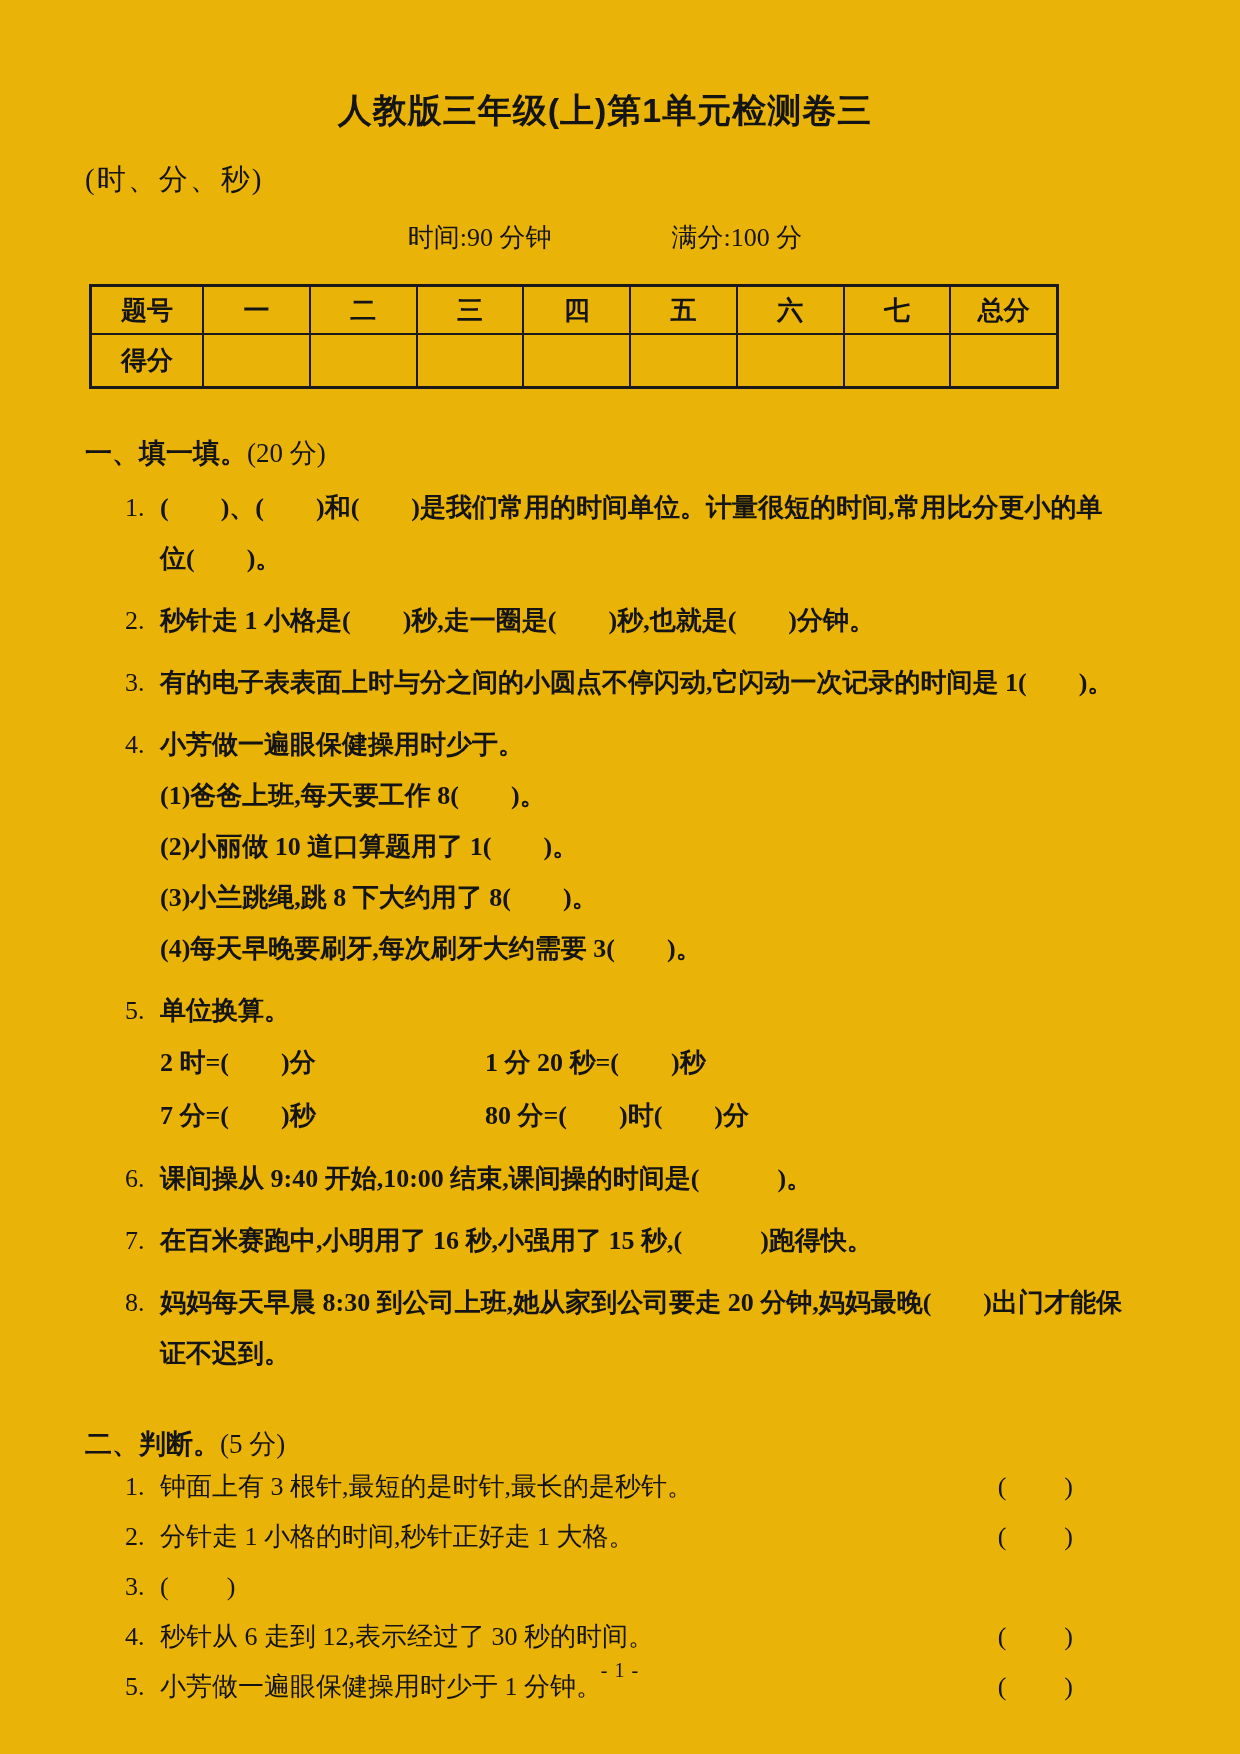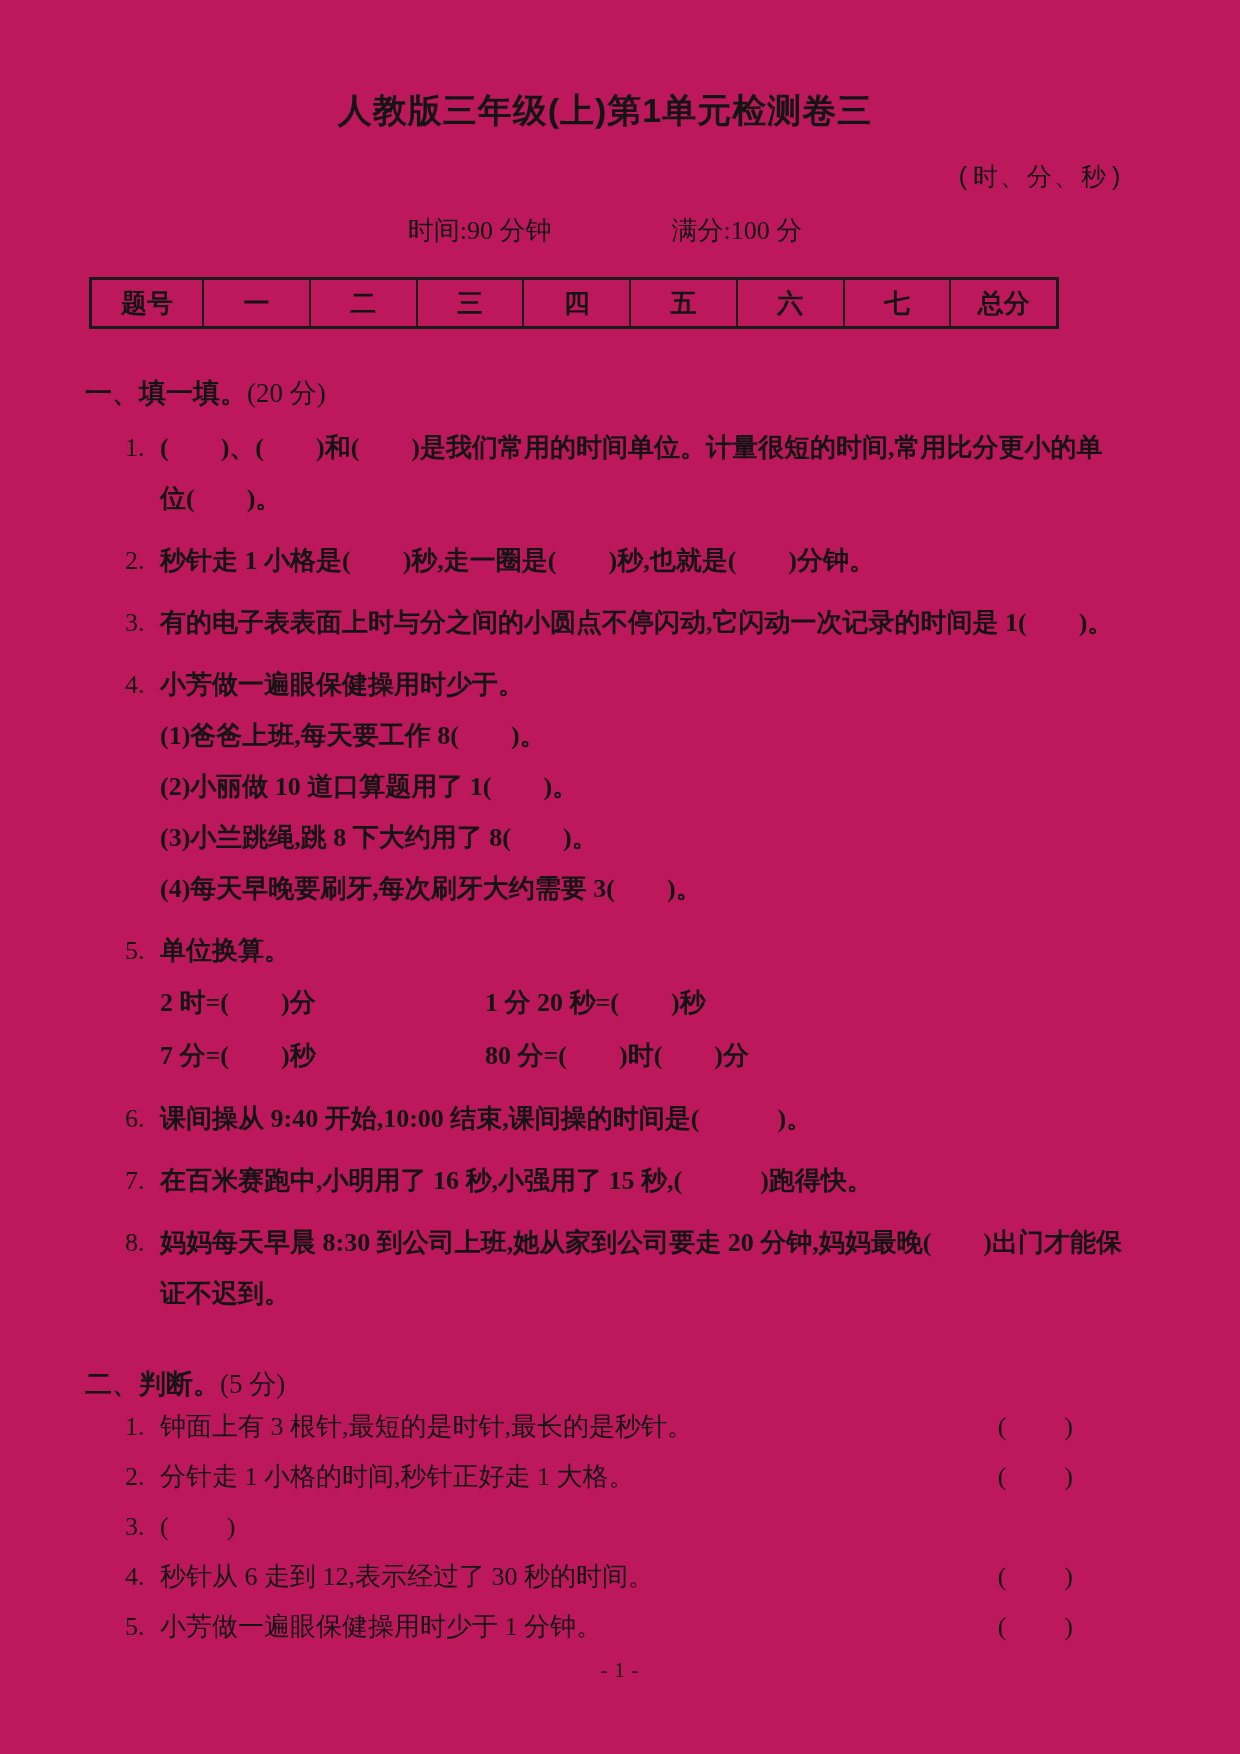--- a/index.html
+++ b/index.html
@@ -2,42 +2,41 @@
 <html lang="zh"><head>
 <meta charset="utf-8">
 <style>
   * { margin: 0; padding: 0; box-sizing: border-box; }
   html, body { background: #e8e8e8; }
   .page {
     position: relative;
     width: 1240px;
     height: 1754px;
     margin: 0 auto;
-    background: #be185d;
+    background: #eab308;
     color: #141414;
     font-family: "Liberation Serif", serif;
     font-size: 26px;
     overflow: hidden;
   }
   .sheet { padding: 88px 115px 0 85px; }
 
   
   .title {
     text-align: center;
     font-family: "Liberation Sans", sans-serif;
     font-weight: 800;
     font-size: 34px;
     letter-spacing: 1px;
   }
   .subtitle {
-    text-align: right;
-    font-size: 25px;
+    text-align: left;
+    font-size: 29px;
     margin-top: 26px;
     letter-spacing: 2px;
-    font-family: Liberation Mono, monospace;
   }
   .meta-row {
     display: flex;
     justify-content: center;
     gap: 120px;
     margin-top: 20px;
     font-size: 26px;
     text-align: right;
   }
 
@@ -145,20 +144,31 @@
         <td class="lab">题号</td>
         <td class="col-h">一</td>
         <td class="col-h">二</td>
         <td class="col-h">三</td>
         <td class="col-h">四</td>
         <td class="col-h">五</td>
         <td class="col-h">六</td>
         <td class="col-h">七</td>
         <td class="col-h">总分</td>
       </tr>
+      <tr class="score-row">
+        <td class="lab">得分</td>
+        <td></td>
+        <td></td>
+        <td></td>
+        <td></td>
+        <td></td>
+        <td></td>
+        <td></td>
+        <td></td>
+      </tr>
     </tbody>
       </table>
 
     <div class="section-heading">
       <span class="hb">一、填一填。</span><span class="hs">(20 分)</span>
     </div>
 
     <div class="q">
       <span class="q-num">1.</span>
       <div class="q-body">

